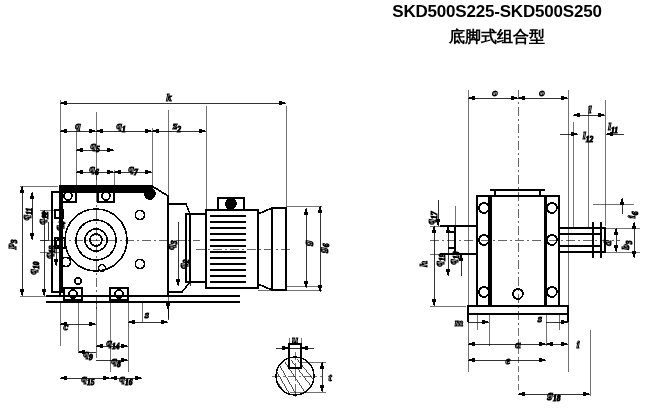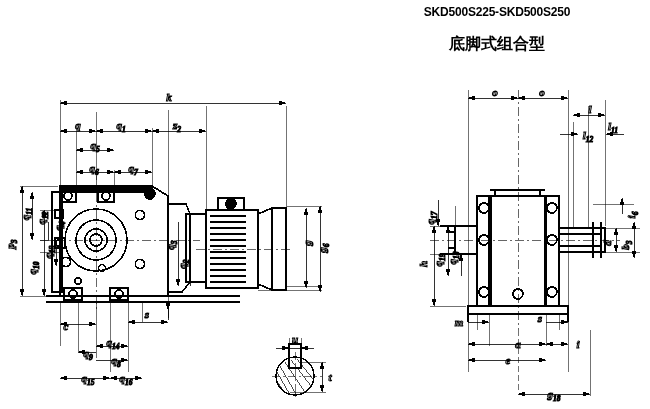--- a/index.html
+++ b/index.html
@@ -1,21 +1,21 @@
 <!DOCTYPE html>
 <html><head>
 <meta charset="utf-8">
 <style>
   html,body{margin:0;padding:0;background:#ffffff;}
   body{width:650px;height:409px;position:relative;overflow:hidden;
        font-family:"Liberation Serif",serif;color:#000;}
   #stage{position:absolute;left:0;top:0;width:650px;height:409px;}
   .title-block{position:absolute;left:352px;top:2px;width:290px;text-align:center;}
-  .t1{font-family:"Liberation Sans",sans-serif;font-weight:bold;font-size:12px;letter-spacing:-0.2px;line-height:20px;}
-  .t2{font-family:"DejaVu Sans",sans-serif;font-weight:bold;font-size:16px;line-height:22px;margin-top:11px;}
+  .t1{font-family:"Liberation Sans",sans-serif;font-weight:bold;font-size:17px;letter-spacing:-0.2px;line-height:20px;}
+  .t2{font-family:"DejaVu Sans",sans-serif;font-weight:bold;font-size:16px;line-height:22px;margin-top:4px;}
   svg{position:absolute;left:0;top:0;display:block;}
   .lbl{font-family:"Liberation Serif",serif;font-style:italic;font-weight:bold;font-size:11px;}
   .lbl .sub{font-size:7.5px;}
 </style>
 </head>
 <body>
 
 <div id="stage">
 
   <div class="title-block">

